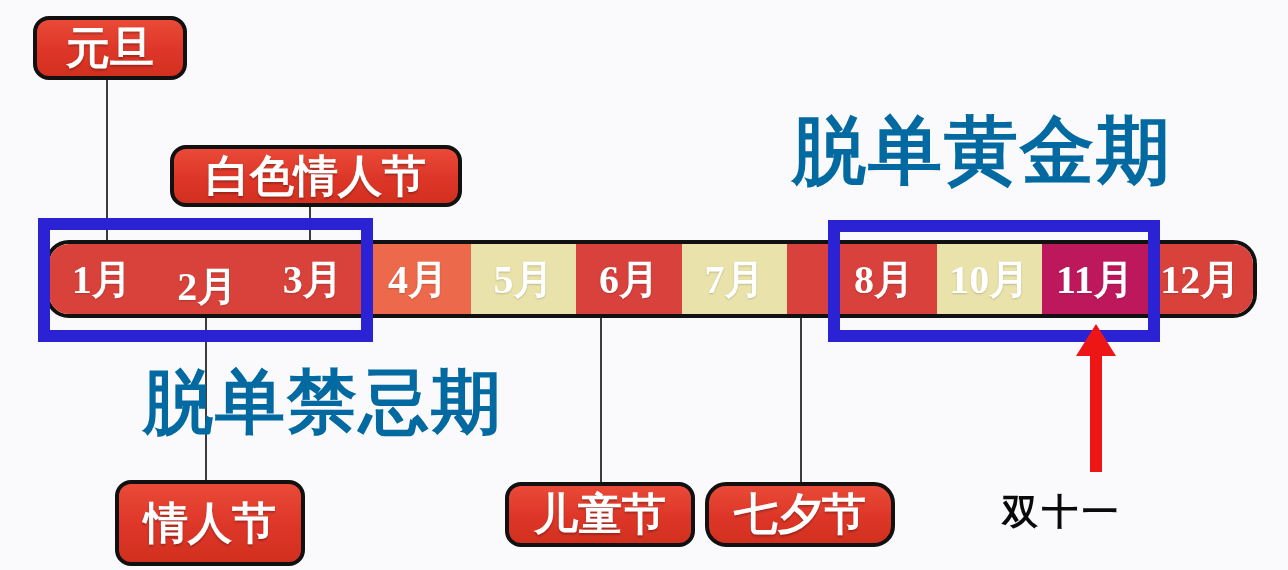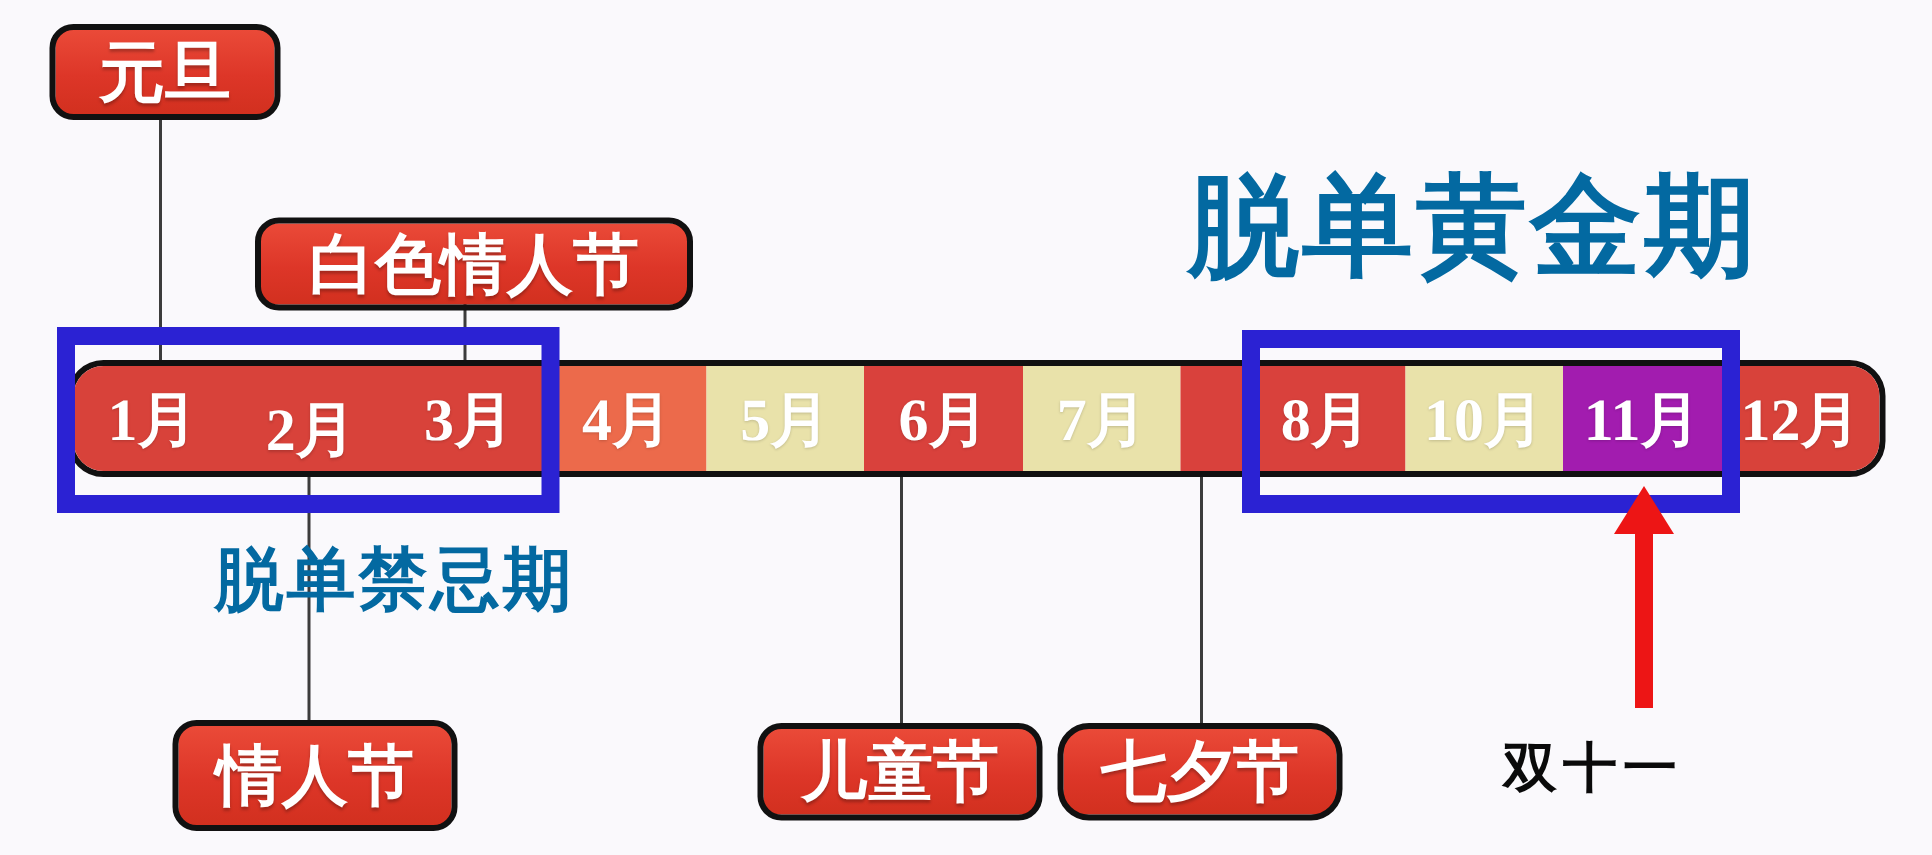--- a/index.html
+++ b/index.html
@@ -71,34 +71,34 @@
   .hbox span{
     font-family:"DejaVu Serif","Liberation Serif",serif;
     font-weight:bold;
     font-size:44px;
     color:#fff;
     text-shadow:0 2px 2px rgba(0,0,0,0.25);
     white-space:nowrap;
   }
   .hbox.yuandan{left:33px;top:16px;width:154px;height:64px;}
   .hbox.white-valentine{left:170px;top:116px;width:292px;height:62px;margin-top:29px;}
-  .hbox.valentine{left:115px;top:480px;width:190px;height:74px;}
+  .hbox.valentine{left:115px;top:480px;width:190px;height:86px;}
   .hbox.children{left:505px;top:482px;width:190px;height:65px;}
   .hbox.qixi{left:705px;top:482px;width:190px;height:65px;border-radius:21px;}
   
   .ptitle{
     position:absolute;
     font-weight:bold;
     color:#0369a1;
     white-space:nowrap;
     z-index:3;
     letter-spacing:2px;
   }
   .ptitle.golden{left:792px;top:102px;font-size:74px;}
-  .ptitle.taboo{left:143px;top:356px;font-size:46px;}
+  .ptitle.taboo{left:143px;top:356px;font-size:70px;}
   
   .arrow-shaft{
     position:absolute;
     left:1090px;top:352px;
     width:12px;height:120px;
     background:#ed1515;
     z-index:5;
   }
   .arrow-head{
     position:absolute;
@@ -152,21 +152,21 @@
       </div>
     <div class="cell" style="background: rgb(233, 226, 170);">
         <span class="mlabel">7月</span>
       </div>
     <div class="cell" style="background: rgb(217, 65, 60); padding-left: 44px;">
         <span class="mlabel">8月</span>
       </div>
     <div class="cell" style="background: rgb(233, 226, 170);">
         <span class="mlabel">10月</span>
       </div>
-    <div class="cell" style="background: #a21caf;">
+    <div class="cell" style="background: #be185d;">
         <span class="mlabel">11月</span>
       </div>
     <div class="cell" style="background: rgb(216, 66, 58);">
         <span class="mlabel">12月</span>
       </div>
   </div>
 
   <div class="hl taboo"></div>
   <div class="hl golden"></div>
 

